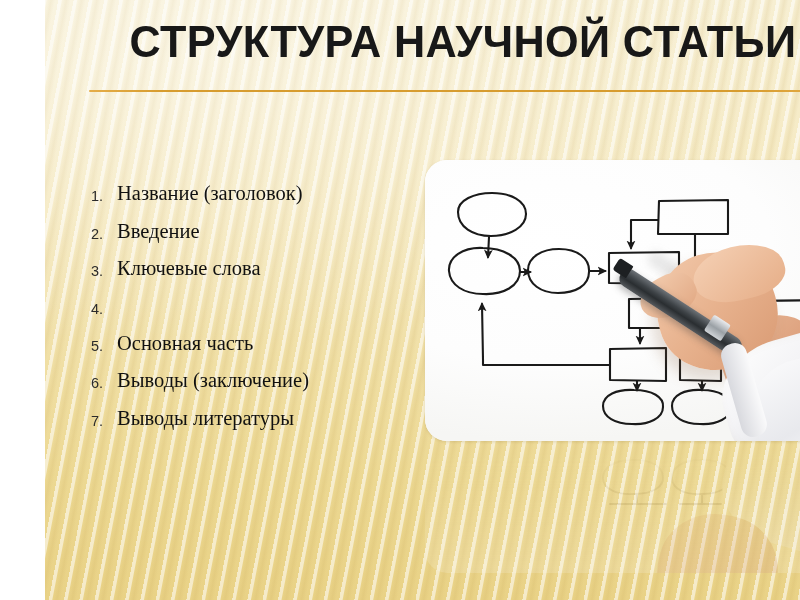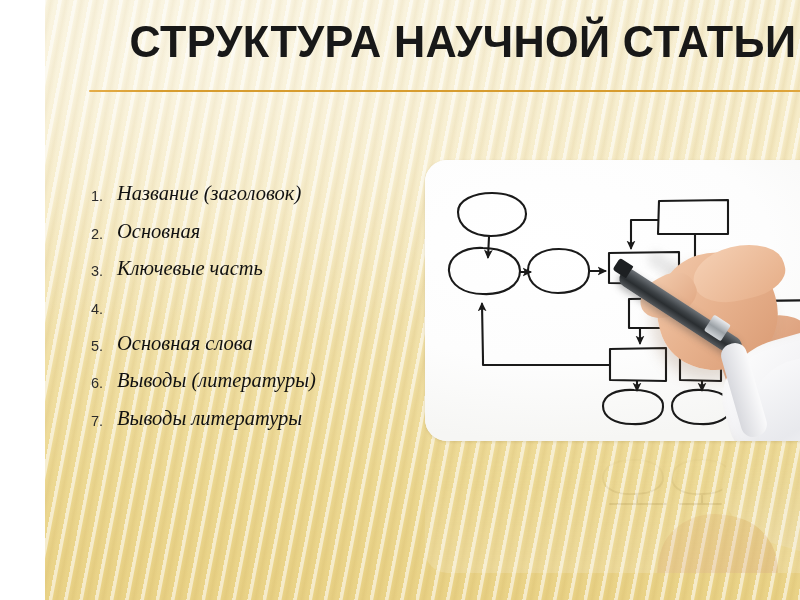--- a/index.html
+++ b/index.html
@@ -94,21 +94,20 @@
     line-height:16px;
     color:#2b2b2b;
   }
   .li-text {
     padding-left:12px;
     font-family:"Liberation Serif", serif;
     font-size:20.5px;
     line-height:22px;
     color:#111;
     white-space:nowrap;
-    font-style:italic;
   }
 
   
   #photo-wrap {
     position:absolute;
     left:380px; top:160px;
     width:412px; height:281px;
   }
   #photo {
     position:absolute; inset:0;
@@ -243,36 +242,36 @@
   <div id="title-rule"></div>
 
   <div id="list">
 
     <div class="li-row">
       <span class="li-num">1.</span>
       <span class="li-text">Название (заголовок)</span>
     </div>
     <div class="li-row">
       <span class="li-num">2.</span>
-      <span class="li-text">Основная</span>
+      <span class="li-text">Введение</span>
     </div>
     <div class="li-row">
       <span class="li-num">3.</span>
-      <span class="li-text">Ключевые часть</span>
+      <span class="li-text">Ключевые слова</span>
     </div>
     <div class="li-row">
       <span class="li-num">4.</span>
     </div>
     <div class="li-row">
       <span class="li-num">5.</span>
-      <span class="li-text">Основная слова</span>
+      <span class="li-text">Основная часть</span>
     </div>
     <div class="li-row">
       <span class="li-num">6.</span>
-      <span class="li-text">Выводы (литературы)</span>
+      <span class="li-text">Выводы (заключение)</span>
     </div>
     <div class="li-row">
       <span class="li-num">7.</span>
       <span class="li-text">Выводы литературы</span>
     </div>
 
   </div>
 
   <div id="photo-wrap">
     <div id="photo">

